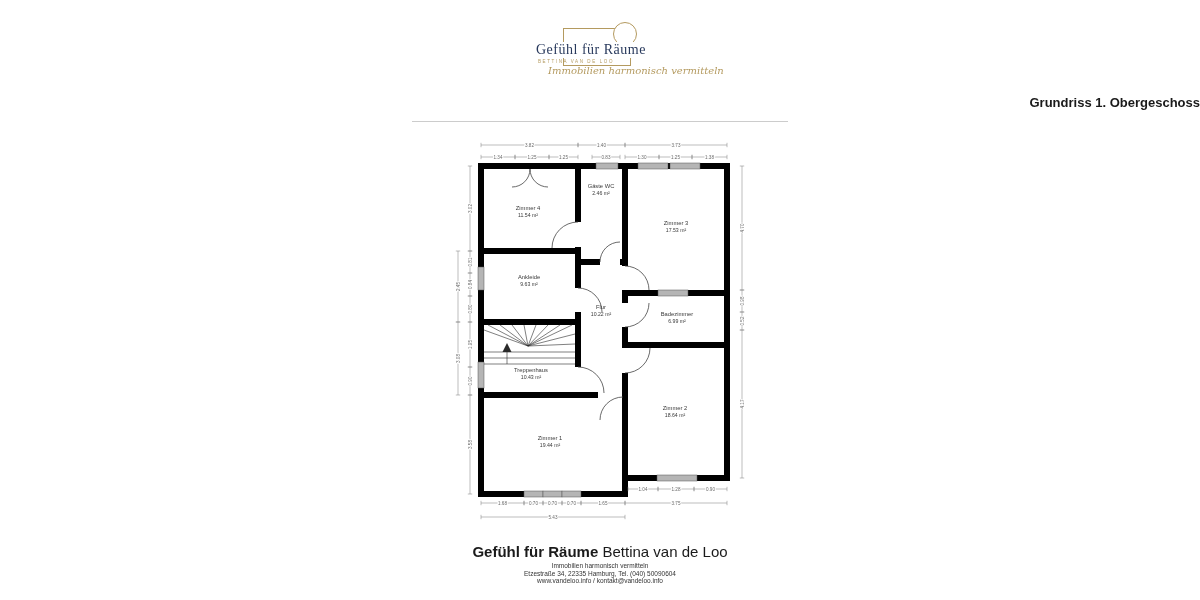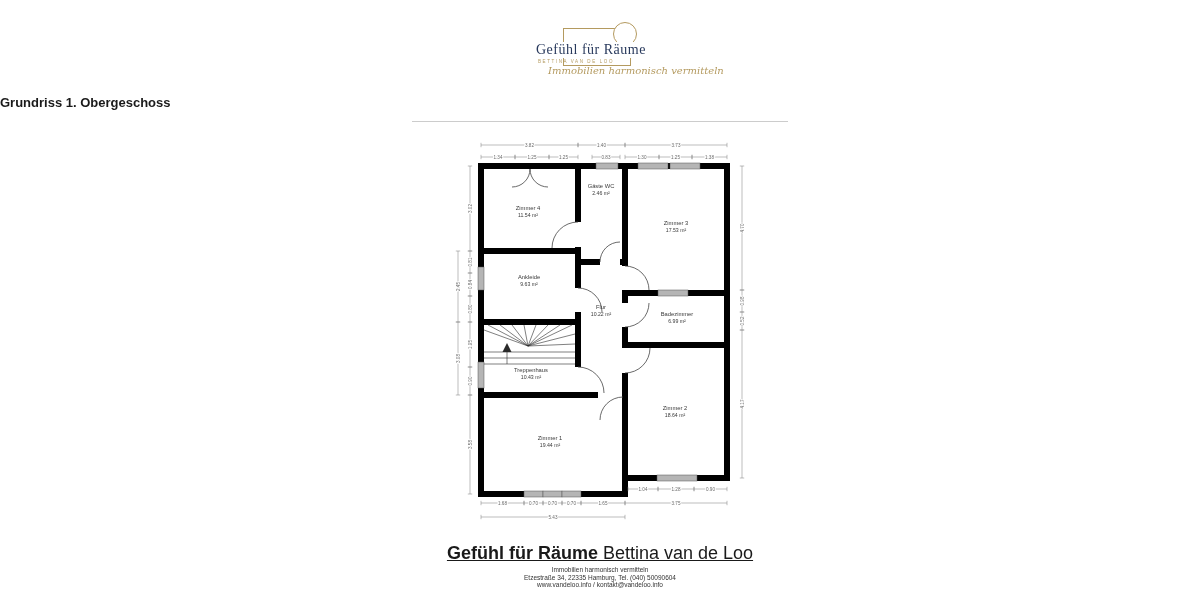--- a/index.html
+++ b/index.html
@@ -14,31 +14,31 @@
                border:1.5px solid #b49a5f;border-radius:50%;background:#ffffff;}
   .logo-brand{position:absolute;left:0px;top:20px;font-family:"Liberation Serif",serif;
               font-size:14px;color:#28395c;background:#ffffff;white-space:nowrap;
               padding:0 2px 0 0;letter-spacing:0.5px;}
   .logo-sub{position:absolute;left:2px;top:37px;font-size:4.5px;letter-spacing:1.6px;
             color:#b49a5f;white-space:nowrap;}
   .logo-tagline{position:absolute;left:12px;top:43px;font-family:"DejaVu Serif",serif;
                 font-style:italic;font-size:10px;color:#b49a5f;white-space:nowrap;}
 
   
-  .page-title{position:absolute;top:95px;left:0;width:100%;text-align:left;
+  .page-title{position:absolute;top:95px;left:0;width:100%;text-align:right;
               font-size:13px;font-weight:bold;color:#1a1a1a;}
   .divider{position:absolute;left:412px;top:121px;width:376px;height:1px;background:#cccccc;}
 
   
   .plan-wrap{position:absolute;left:440px;top:125px;width:320px;height:415px;}
   svg text{font-family:"Liberation Sans",sans-serif;}
 
   
   .footer{position:absolute;top:543px;left:0;width:100%;text-align:center;color:#1a1a1a;}
-  .footer-brand{font-size:18px;text-decoration:underline;}
+  .footer-brand{font-size:15px;}
   .footer-brand .b{font-weight:bold;}
   .footer-small{font-size:6.5px;color:#333333;line-height:7.6px;margin-top:2px;}
 </style>
 </head>
 <body>
 
 <div class="logo">
   <div class="logo-square"></div>
   <div class="logo-circle"></div>
   <div class="logo-brand">Gefühl für Räume</div>

